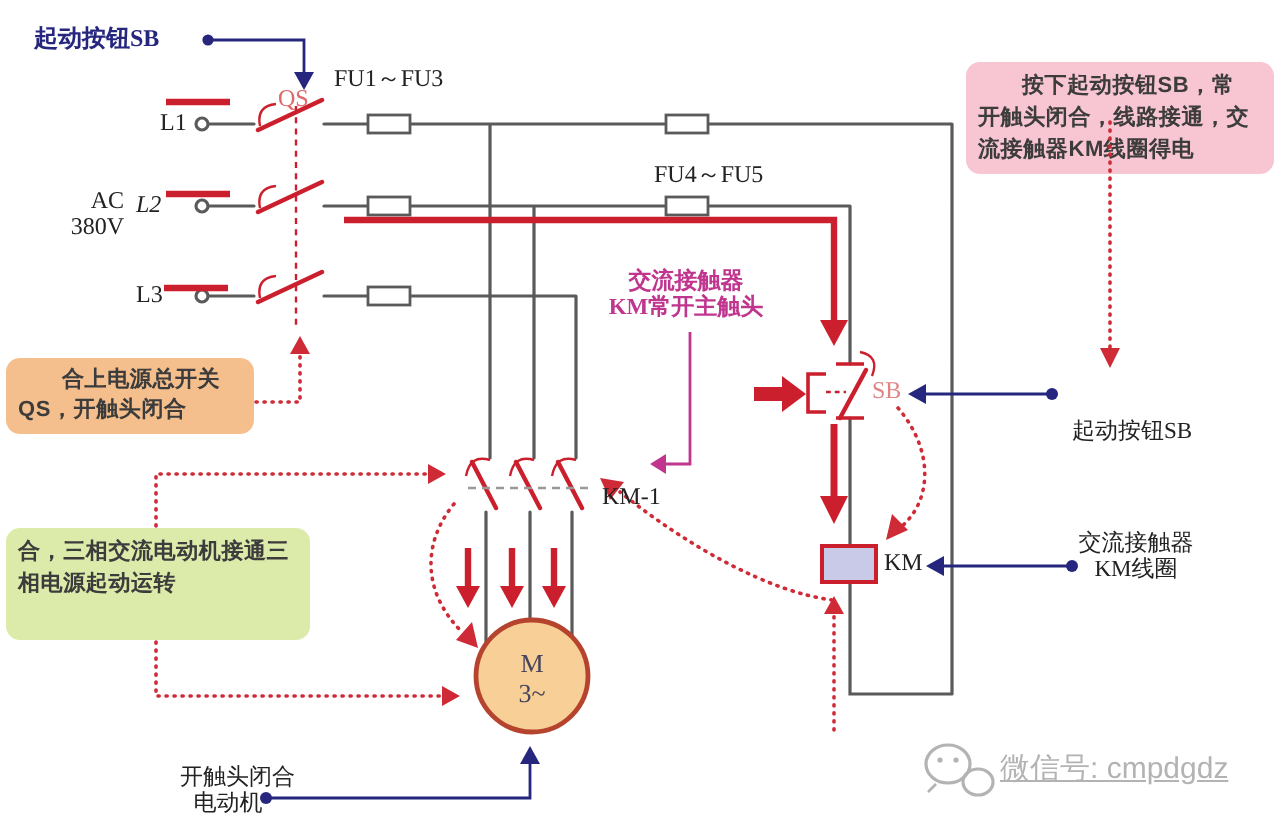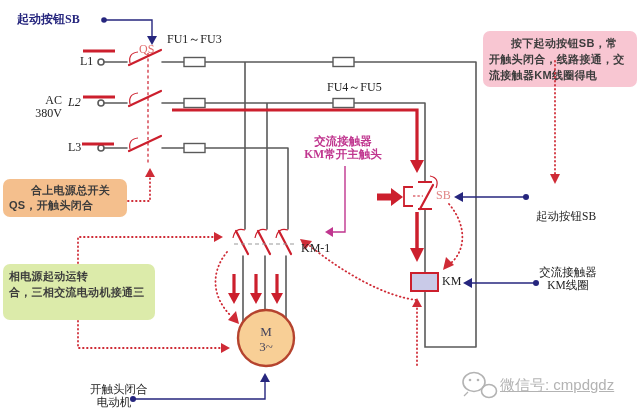--- a/index.html
+++ b/index.html
@@ -61,22 +61,22 @@
     <div class="ln">开触头闭合，线路接通，交</div>
     <div class="ln">流接触器KM线圈得电</div>
   </div>
 
   <div class="box box-orange" style="left:3px;top:179px;width:112px;height:30px;">
     <div class="ln2 indent">合上电源总开关</div>
     <div class="ln2">QS，开触头闭合</div>
   </div>
 
   <div class="box box-green" style="left:3px;top:264px;width:140px;height:48px;">
+    <div class="ln">合，三相交流电动机接通三</div>
     <div class="ln">相电源起动运转</div>
-    <div class="ln">合，三相交流电动机接通三</div>
   </div>
 
 
   <svg width="640" height="417" viewBox="0 0 640 417">
 
     <g>
       <path class="wire" d="M104,62 H127 M162,62 H476 M104,103 H127 M162,103 H425
                            M104,148 H127 M162,148 H288
                            M245,62 V229 M267,103 V229 M288,148 V229
                            M425,103 V182 M425,209 V273 M425,291 V347 H476 M476,62 V347

